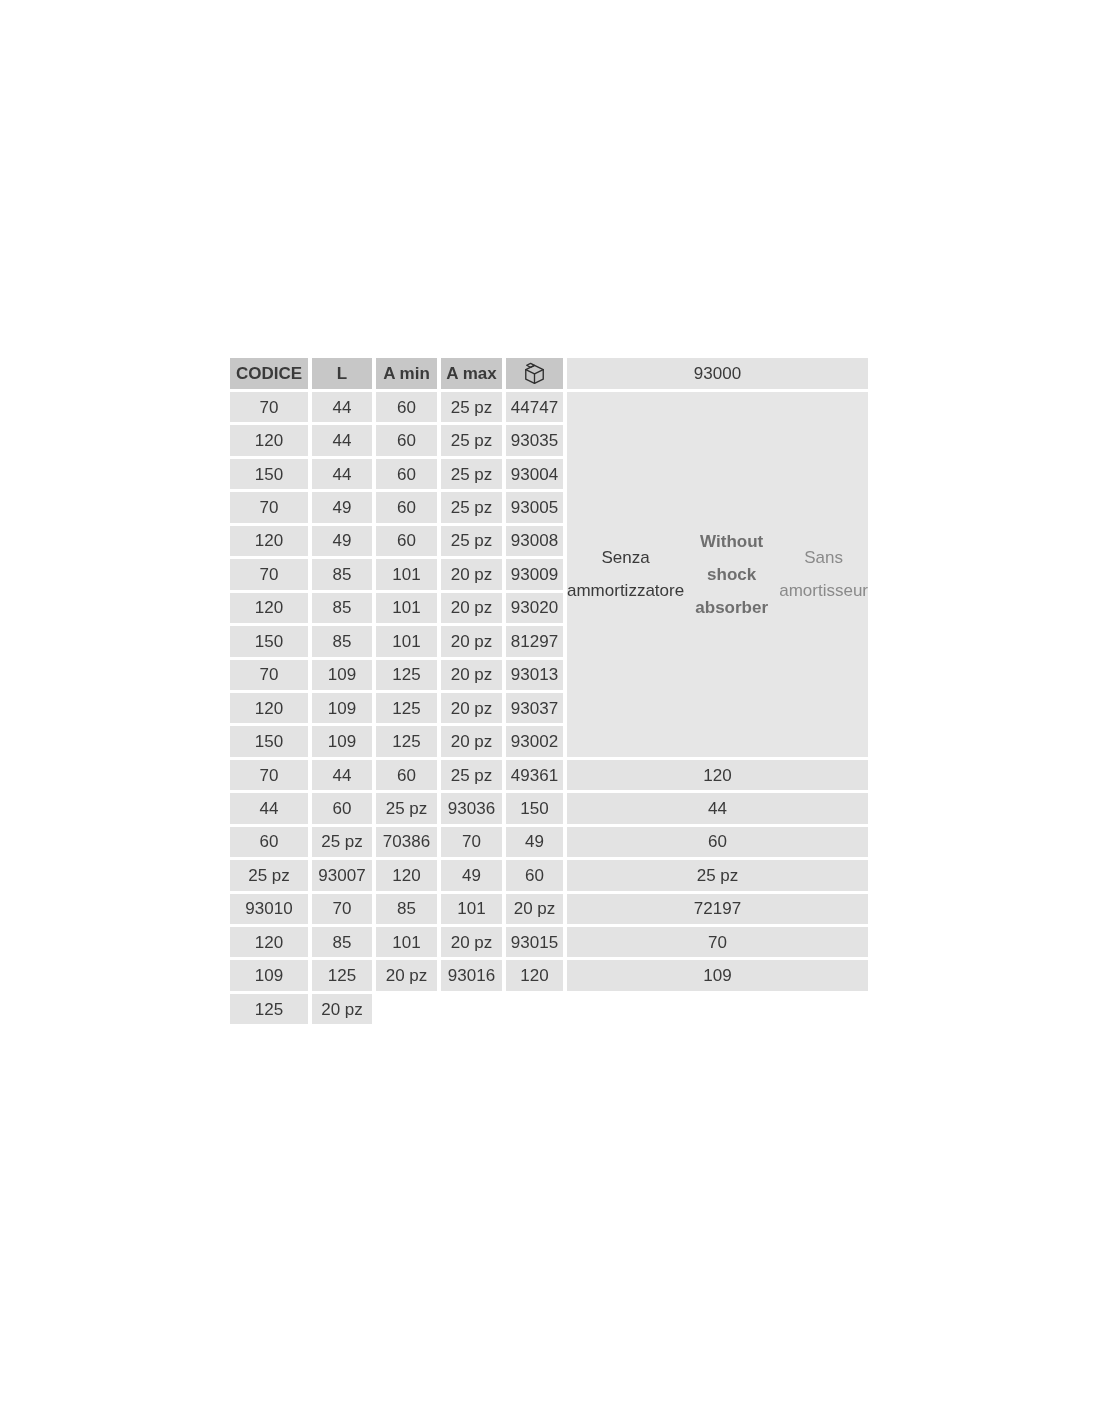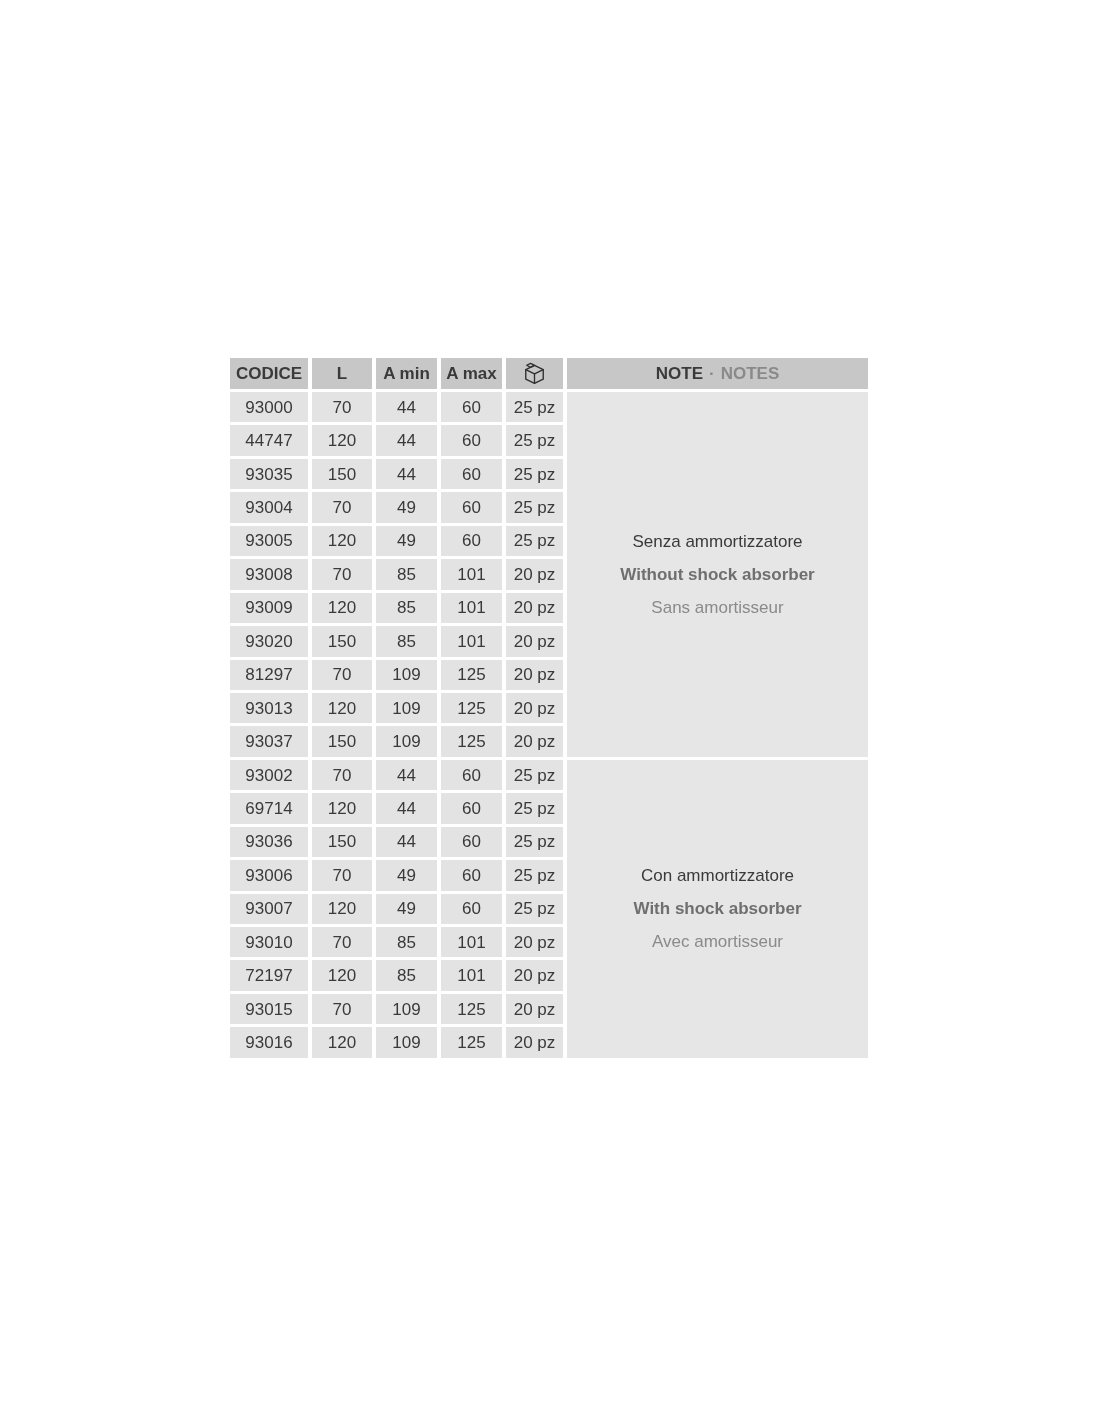--- a/index.html
+++ b/index.html
@@ -51,21 +51,20 @@
   .note-head .gray {
     color: var(--text-gray, #8a8a8a);
   }
   .pack-icon-svg {
     display: block;
   }
   .note-cell {
     grid-column: 6;
     background: var(--note-bg, #e6e6e6);
     display: flex;
-    flex-direction: column;
     align-items: center;
     justify-content: center;
     text-align: center;
     font-size: 17px;
   }
   .note-cell .note-it {
     color: var(--text-dark, #3a3a3a);
     line-height: 33px;
   }
   .note-cell .note-en {
@@ -91,37 +90,27 @@
 
     <div class="cell head">
       <svg class="pack-icon-svg" width="27" height="26" viewBox="0 0 34 30" fill="none" stroke="#2f2f2f" stroke-width="1.7" stroke-linejoin="round" stroke-linecap="round">
         <path d="M6 9.5 L17 4.2 L28 9.5 V21.5 L17 26.8 L6 21.5 Z"></path>
         <path d="M6 9.5 L17 14.8 L28 9.5"></path>
         <path d="M17 14.8 V26.8"></path>
         <path d="M17 4.2 L12.1 1.6 L7.2 4 L12 6.6 Z"></path>
       </svg>
     </div>
 
-    <div class="cell head note-head">
-      <span>NOTE</span>
-      <span class="sep">·</span>
-      <span class="gray">NOTES</span>
-    </div>
 
     <div class="note-cell" style="grid-row: 2 / span 11;">
       <div class="note-it">Senza ammortizzatore</div>
       <div class="note-en">Without shock absorber</div>
       <div class="note-fr">Sans amortisseur</div>
     </div>
 
-    <div class="note-cell" style="grid-row: 13 / span 9;">
-      <div class="note-it">Con ammortizzatore</div>
-      <div class="note-en">With shock absorber</div>
-      <div class="note-fr">Avec amortisseur</div>
-    </div>
 
   <div class="cell body">93000</div>
       <div class="cell body">70</div>
       <div class="cell body">44</div>
       <div class="cell body">60</div>
       <div class="cell body">25 pz</div>
       <div class="cell body">44747</div>
       <div class="cell body">120</div>
       <div class="cell body">44</div>
       <div class="cell body">60</div>
@@ -169,31 +158,31 @@
       <div class="cell body">93037</div>
       <div class="cell body">150</div>
       <div class="cell body">109</div>
       <div class="cell body">125</div>
       <div class="cell body">20 pz</div>
       <div class="cell body">93002</div>
       <div class="cell body">70</div>
       <div class="cell body">44</div>
       <div class="cell body">60</div>
       <div class="cell body">25 pz</div>
-      <div class="cell body">69714</div>
+      <div class="cell body">49361</div>
       <div class="cell body">120</div>
       <div class="cell body">44</div>
       <div class="cell body">60</div>
       <div class="cell body">25 pz</div>
       <div class="cell body">93036</div>
       <div class="cell body">150</div>
       <div class="cell body">44</div>
       <div class="cell body">60</div>
       <div class="cell body">25 pz</div>
-      <div class="cell body">93006</div>
+      <div class="cell body">70386</div>
       <div class="cell body">70</div>
       <div class="cell body">49</div>
       <div class="cell body">60</div>
       <div class="cell body">25 pz</div>
       <div class="cell body">93007</div>
       <div class="cell body">120</div>
       <div class="cell body">49</div>
       <div class="cell body">60</div>
       <div class="cell body">25 pz</div>
       <div class="cell body">93010</div>

